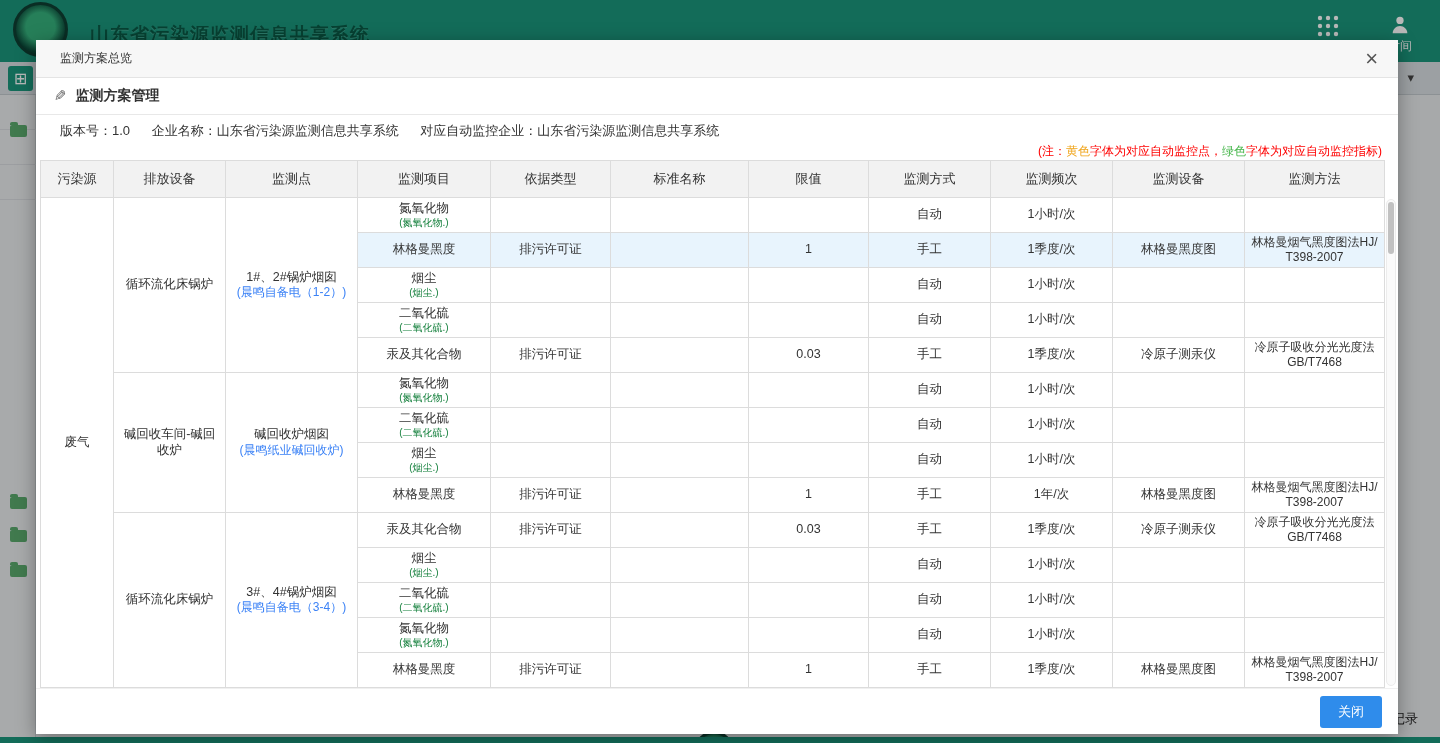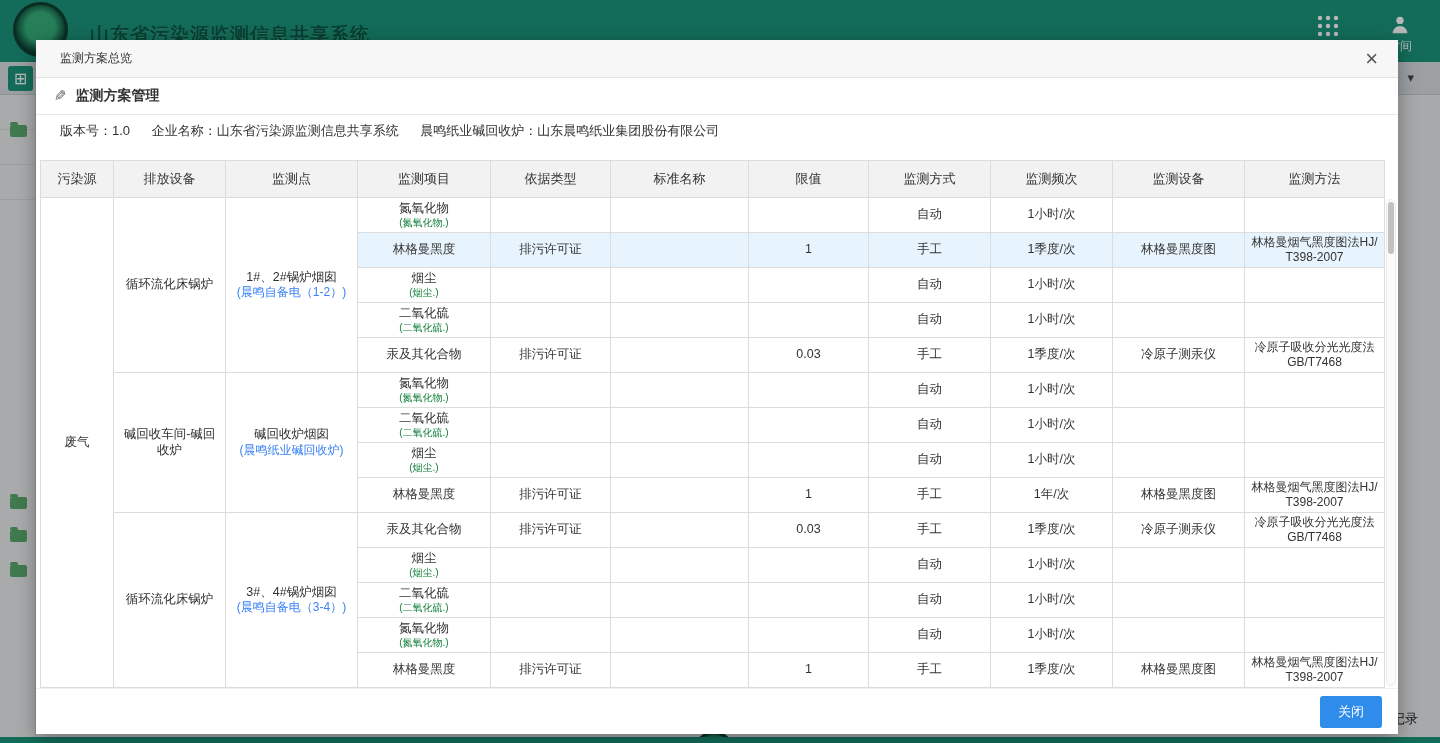--- a/index.html
+++ b/index.html
@@ -124,21 +124,24 @@
 
   <div class="section-bar">
     <span class="pen-icon">✎</span>
     <span class="section-title">监测方案管理</span>
   </div>
 
   <div class="info-bar">
     <div class="info-left">
       <span>版本号：1.0</span>
       <span>企业名称：山东省污染源监测信息共享系统</span>
-      <span>晨鸣纸业碱回收炉：山东晨鸣纸业集团股份有限公司</span>
+      <span>对应自动监控企业：山东省污染源监测信息共享系统</span>
+    </div>
+    <div class="note-line">
+      <span>(注：</span><span class="yellow-word">黄色</span><span>字体为对应自动监控点，</span><span class="green-word">绿色</span><span>字体为对应自动监控指标)</span>
     </div>
   </div>
 
   <div class="table-wrap">
     <table>
       <colgroup>
         <col style="width:73px">
           <col style="width:112px">
           <col style="width:132px">
           <col style="width:133px">

